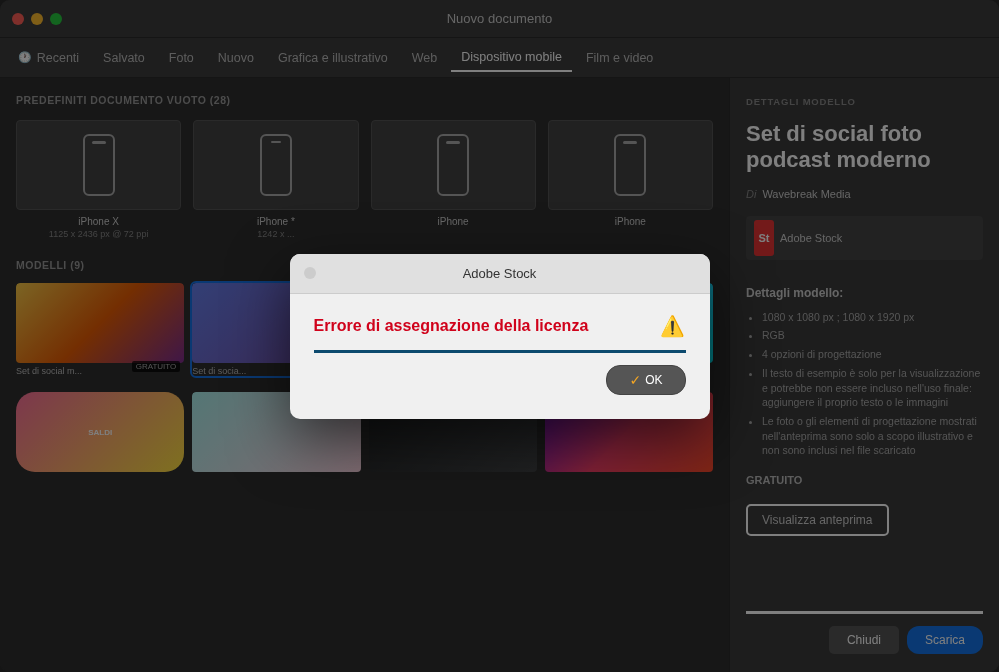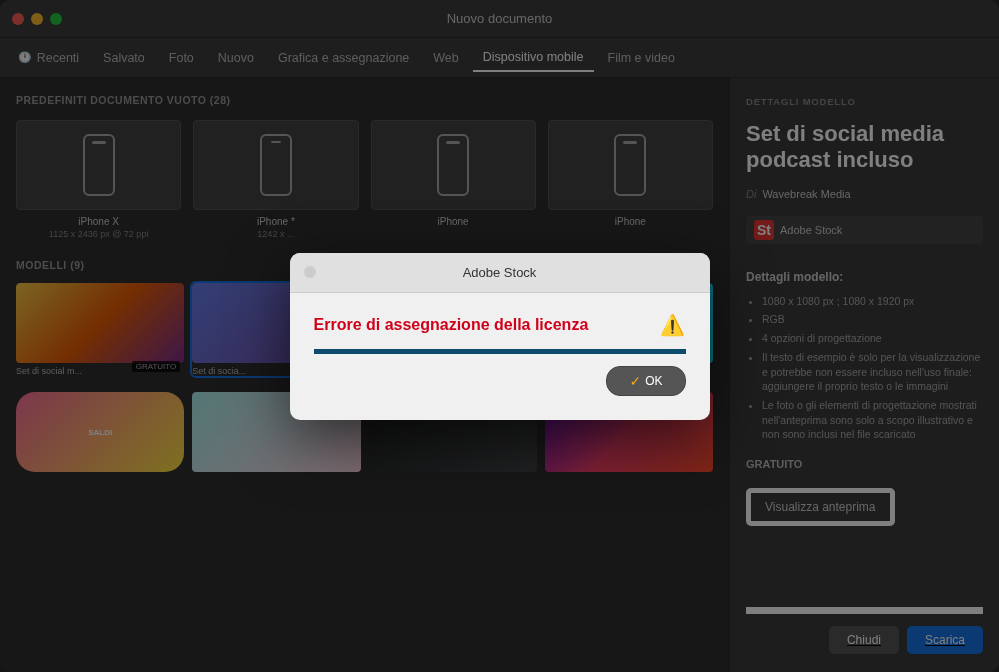--- a/index.html
+++ b/index.html
@@ -338,24 +338,24 @@
       gap: 6px;
       background: #444;
       padding: 4px 8px;
       border-radius: 4px;
       margin-top: 6px;
     }
 
     .stock-badge-icon {
       background: #e63535;
       color: #fff;
-      font-size: 14px;
+      font-size: 11px;
       font-weight: bold;
       width: 20px;
-      height: 20px;
+      height: 36px;
       border-radius: 3px;
       display: flex;
       align-items: center;
       justify-content: center;
     }
 
     .stock-badge-text {
       color: #ccc;
       font-size: 11px;
     }
@@ -389,56 +389,55 @@
     }
 
     .size-label {
       color: #888;
       font-size: 11px;
       margin-top: 2px;
     }
 
     .visualizza-btn {
       background: transparent;
-      border: 5px solid #ffffff;
+      border: 2px solid #ffffff;
       color: #ccc;
       padding: 7px 14px;
       border-radius: 5px;
       font-size: 12px;
       cursor: pointer;
       width: fit-content;
       margin-top: 8px;
     }
 
     .bottom-buttons {
       display: flex;
       gap: 8px;
       margin-top: auto;
       padding-top: 12px;
       justify-content: flex-end;
-      border-top: 7px solid #ffffff;
-      text-decoration: underline;
+      border-top: 3px solid #ffffff;
     }
 
     .chiudi-btn {
       background: #555;
       border: none;
       color: #fff;
       padding: 7px 18px;
       border-radius: 5px;
       font-size: 12px;
       cursor: pointer;
     }
 
     .scarica-btn {
       background: #1473e6;
       border: none;
       color: #fff;
       padding: 7px 18px;
-      border-radius: 5px;
+      border-radius: 12px;
       font-size: 12px;
       cursor: pointer;
     }
 
     
     .modal-overlay {
       position: absolute;
       top: 0;
       left: 0;
       right: 0;
@@ -486,21 +485,21 @@
     .modal-body {
       padding: 20px 24px 24px;
     }
 
     .modal-error-header {
       display: flex;
       align-items: center;
       justify-content: space-between;
       margin-bottom: 12px;
       padding-bottom: 12px;
-      border-bottom: 5px solid #0c4a6e;
+      border-bottom: 3px solid #0c4a6e;
     }
 
     .modal-error-title {
       color: #d0021b;
       font-size: 16px;
       font-weight: 600;
     }
 
     .warning-icon {
       color: #f5a623;
@@ -586,21 +585,21 @@
     <div class="nav-tab">
       <span>Salvato</span>
     </div>
     <div class="nav-tab">
       <span>Foto</span>
     </div>
     <div class="nav-tab">
       <span>Nuovo</span>
     </div>
     <div class="nav-tab">
-      <span>Grafica e assegnazione</span>
+      <span>Grafica e illustrativo</span>
     </div>
     <div class="nav-tab">
       <span>Web</span>
     </div>
     <div class="nav-tab active">
       <span>Dispositivo mobile</span>
     </div>
     <div class="nav-tab">
       <span>Film e video</span>
     </div>
@@ -683,21 +682,21 @@
         <div class="model-item">
           <div class="model-thumb thumb-colorful-phone"></div>
           <div class="model-name"></div>
         </div>
       </div>
 
     </div>
 
     <div class="right-panel">
       <div class="detail-section-label">DETTAGLI MODELLO</div>
-      <div class="detail-title">Set di social media podcast incluso</div>
+      <div class="detail-title">Set di social foto podcast moderno</div>
 
       <div class="detail-author-row">
         <span class="author-label">Di</span>
         <span class="author-name">Wavebreak Media</span>
       </div>
 
       <div class="stock-badge">
         <div class="stock-badge-icon">St</div>
         <span class="stock-badge-text">Adobe Stock</span>
       </div>

